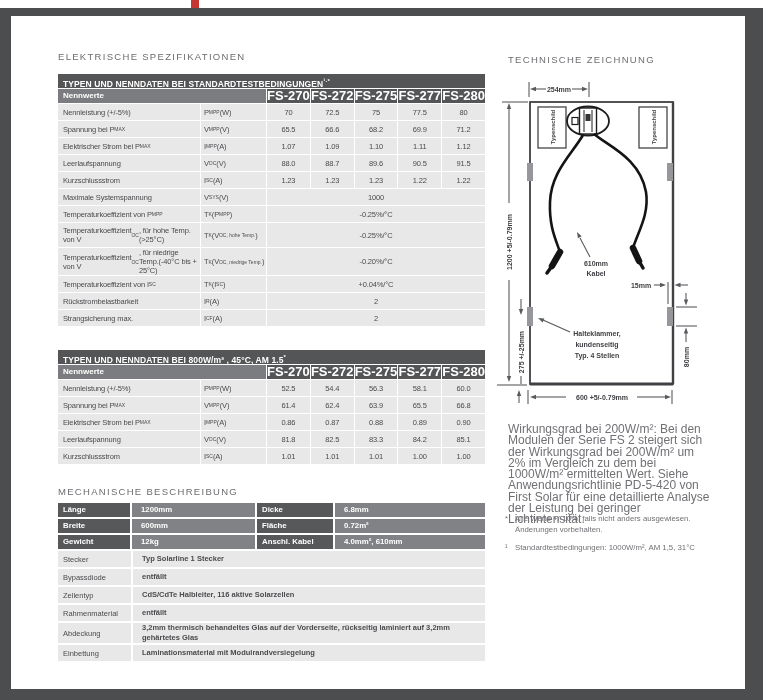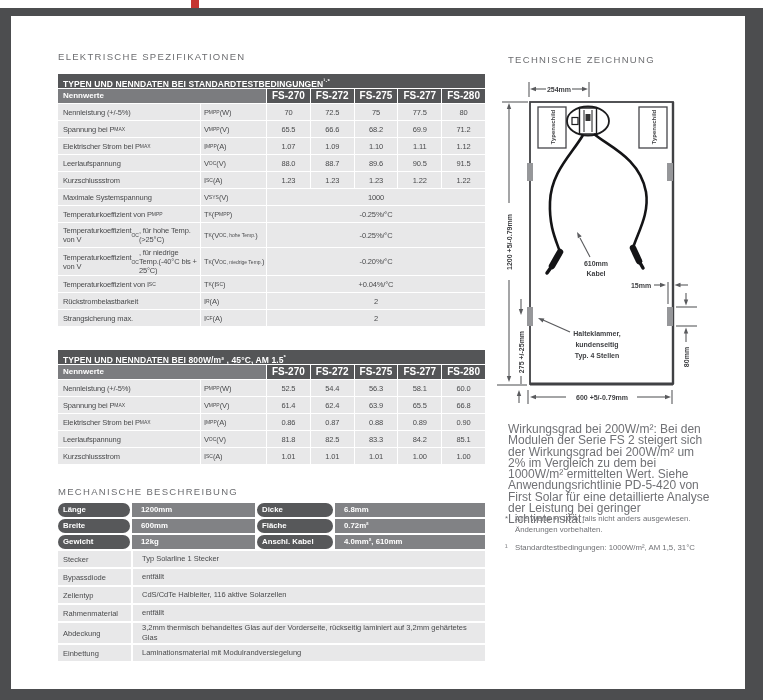--- a/index.html
+++ b/index.html
@@ -19,43 +19,43 @@
 
   
   .tbl { position:absolute; left:58px; width:427px; }
   .tbl-title { background:#545557; color:#fff; font-size:8.5px; font-weight:bold;
                height:14px; line-height:14.5px; padding-left:5px; margin-bottom:1px;
                letter-spacing:0.1px; white-space:nowrap; }
   .tbl-title sup { font-size:6px; }
   .hdr-row { display:grid; grid-template-columns:208px repeat(5,1fr); gap:1px; margin-bottom:1px; }
   .hdr-name { background:#7b7c7f; color:#fff; font-size:8px; font-weight:bold;
               height:14px; line-height:14.5px; padding-left:5px; }
-  .hdr-col { background:#545557; color:#fff; font-size:10px; font-weight:bold;
+  .hdr-col { background:#545557; color:#fff; font-size:13px; font-weight:bold;
              height:14px; line-height:14.5px; text-align:center; }
   .spec-row { display:grid; grid-template-columns:142px 65px repeat(5,1fr); gap:1px; margin-bottom:1px; }
   .spec-row > div { background:#e8e8e9; color:#4a4b4d; font-size:7.5px; letter-spacing:-0.15px;
                     min-height:16px; display:flex; align-items:center; }
   .spec-row.tall > div { min-height:24px; }
   .cell-label { padding-left:5px; padding-right:2px; }
   .cell-sym   { padding-left:3px; }
   .cell-val   { justify-content:center; }
   .cell-span  { grid-column:3 / -1; justify-content:center; }
   sub { font-size:5px; vertical-align:-1px; letter-spacing:0; }
 
   
   .mech { position:absolute; left:58px; top:503px; width:427px; }
   .mech-grid-row { display:grid; grid-template-columns:72px 123px 76px 150px; gap:2px; margin-bottom:2px; }
   .mech-grid-row > div { height:14px; line-height:14.5px; font-size:7.8px; font-weight:bold; color:#fff; }
-  .mg-label { background:#57585a; padding-left:5px;border-radius:7px; }
+  .mg-label { background:#57585a; padding-left:5px; }
   .mg-value { background:#818285; padding-left:9px; }
   .mech-list-row { display:grid; grid-template-columns:73px 352px; gap:2px; margin-bottom:2px; }
   .mech-list-row > div { background:#e8e8e9; color:#4a4b4d; font-size:7.5px;
                          min-height:16px; display:flex; align-items:center; }
   .ml-label { padding-left:5px; }
-  .ml-value { padding-left:9px; padding-right:2px; font-weight:normal; line-height:10px; }
+  .ml-value { padding-left:9px; padding-right:2px; font-weight:bold; line-height:10px; }
 
   
   .tech-heading { left:508px; top:54px; position:absolute; }
   .drawing-svg { position:absolute; left:495px; top:78px; }
   .note-par { position:absolute; left:508px; top:424px; width:205px;
               font-size:12px; line-height:11.3px; color:#707175; }
   .footnotes { position:absolute; left:505px; top:514px; width:215px; }
   .footnote { display:grid; grid-template-columns:8px 1fr; gap:2px; margin-bottom:8px;
               font-size:7.8px; line-height:10.5px; color:#707175; }
   .fn-text { white-space:pre-line; }

